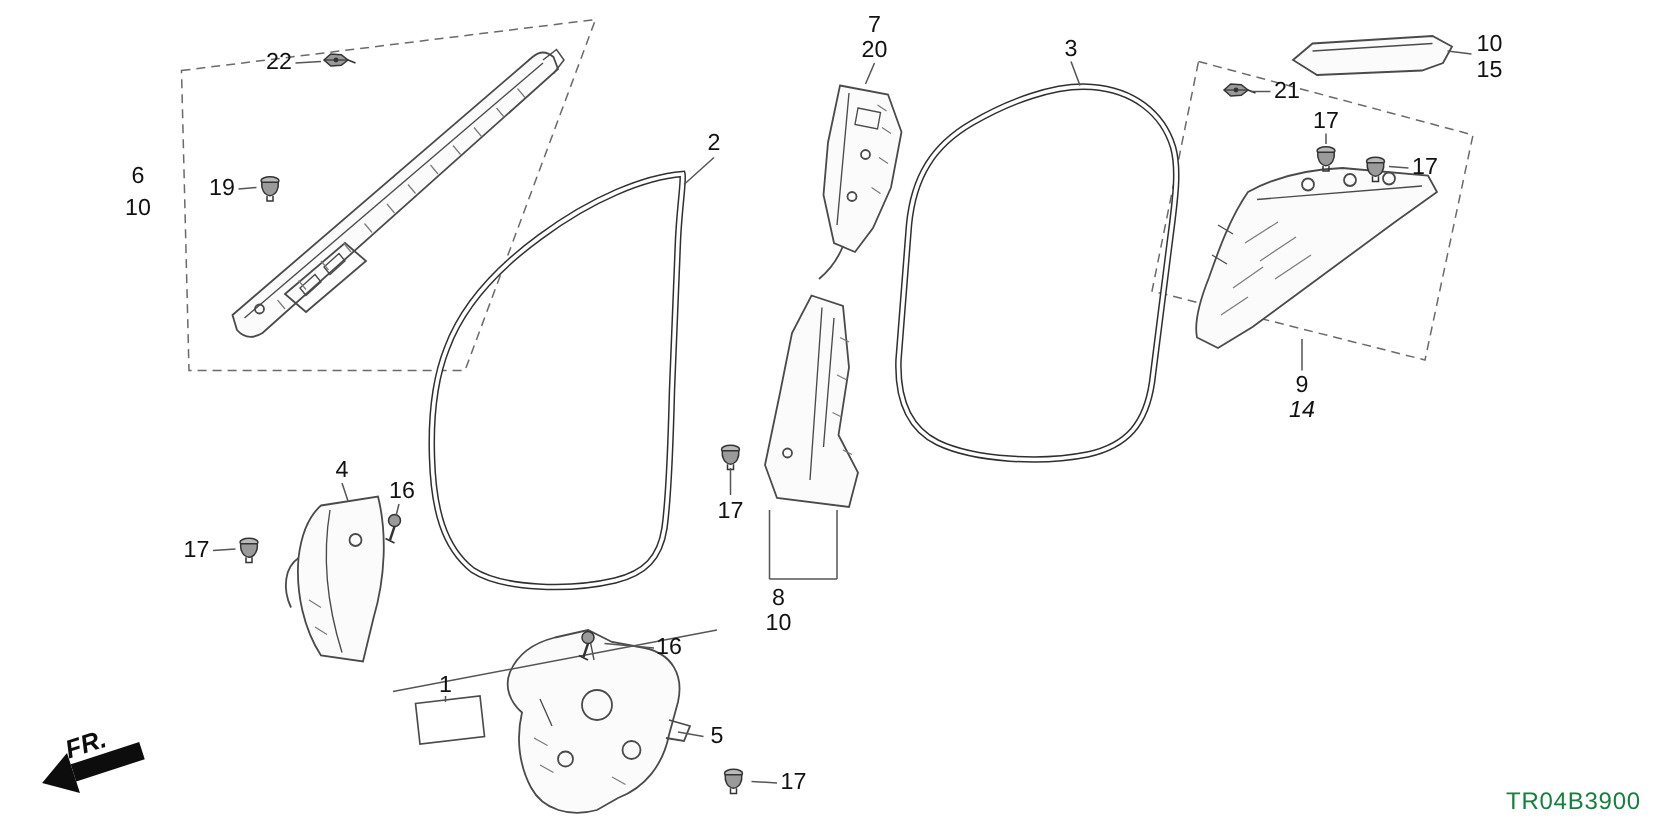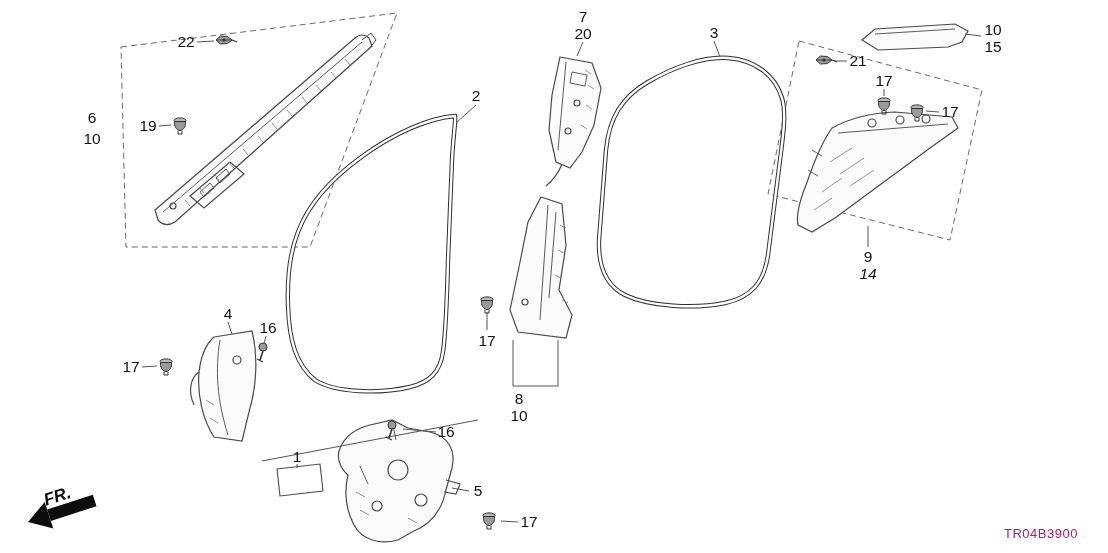--- a/index.html
+++ b/index.html
@@ -8,21 +8,21 @@
     font-family:"Liberation Sans",sans-serif;overflow:hidden;
   }
   .stage svg{position:absolute;left:0;top:0;}
   .callout{
     position:absolute;transform:translate(-50%,-50%);
     font-size:15.5px;font-weight:400;color:#111;line-height:1;
     user-select:none;white-space:nowrap;cursor:pointer;
   }
   .code{
     position:absolute;left:1004px;top:526px;
-    font-size:13px;color:#be185d;letter-spacing:0.5px;
+    font-size:16px;color:#15803d;letter-spacing:0.5px;
   }
 </style>
 </head>
 <body>
 
 <div class="stage">
 
   <svg width="1108" height="553" viewBox="0 0 1108 553">
     <defs>
       <g id="grommet">

